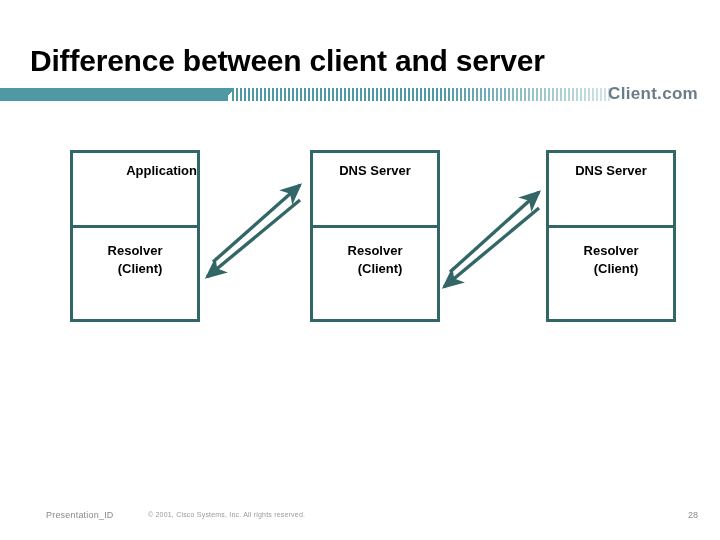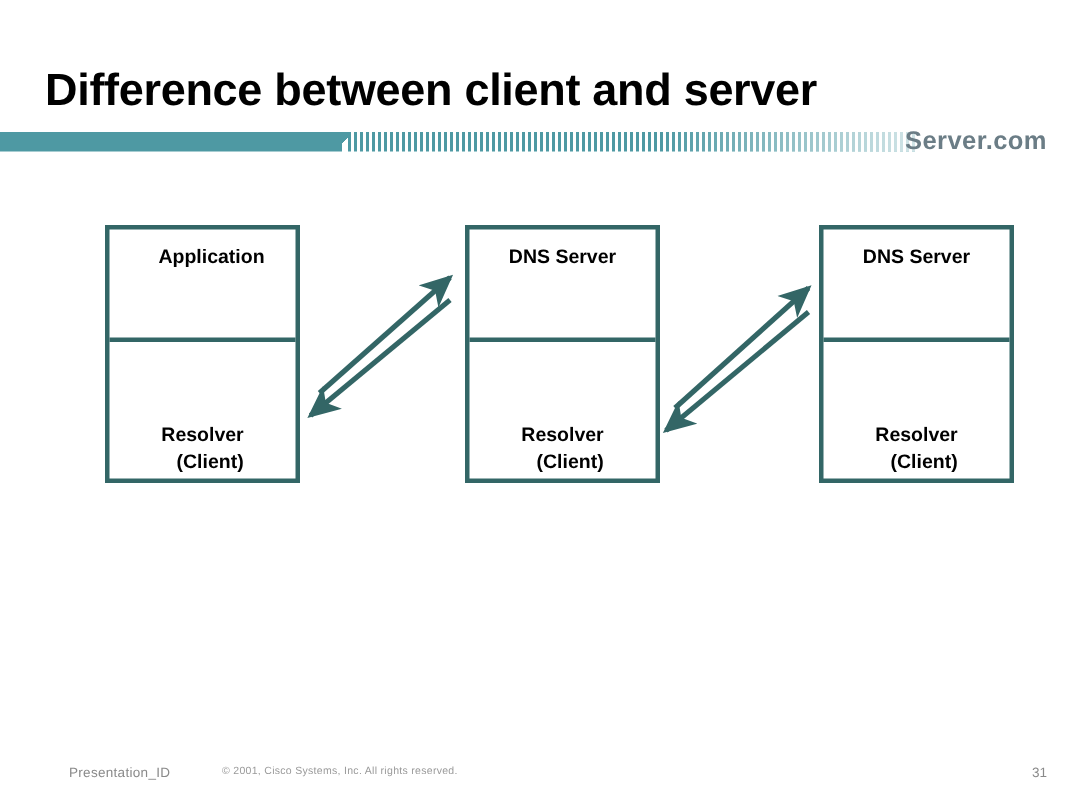--- a/index.html
+++ b/index.html
@@ -116,32 +116,31 @@
     justify-content: center;
     padding-top: 9px;
   }
   .cell-top {
     height: 75px;
     border-bottom: 3px solid #336666;
   }
   .cell-bottom {
     height: 94px;
     padding-top: 14px;
-    margin-top: 39px;
   }
   .cell-label {
     font-size: 13px;
     font-weight: bold;
     color: #000000;
     text-align: right;
     line-height: 1.42;
     white-space: pre-line;
   }
   .cell-top .cell-label.left-lean {
-    text-align: center;
+    text-align: right;
     width: 100%;
     padding-left: 12px;
     box-sizing: border-box;
   }
 
   .arrow-layer {
     position: absolute;
     left: 0;
     top: 0;
     width: 720px;
@@ -185,21 +184,21 @@
 </head>
 <body>
 
 <div class="slide-title">Difference between client and server</div>
 
 <div class="header-rule">
   <div class="header-solid"></div>
   <div class="header-wedge"></div>
   <div class="header-stripes"></div>
   <div class="header-stripes-fade"></div>
-  <div class="cisco-com">Server.com</div>
+  <div class="cisco-com">Client.com</div>
 </div>
 
 <div class="diagram">
 
   <div class="node-stack n0">
     <div class="cell cell-top">
       <div class="cell-label left-lean">Application</div>
     </div>
     <div class="cell cell-bottom">
       <div class="cell-label">Resolver
@@ -238,14 +237,14 @@
     <line x1="300" y1="200" x2="207" y2="277" stroke="#336666" stroke-width="3.4" marker-end="url(#ah)"></line>
 
     <line x1="450" y1="272" x2="539" y2="192" stroke="#336666" stroke-width="3.4" marker-end="url(#ah)"></line>
     <line x1="539" y1="208" x2="444" y2="287" stroke="#336666" stroke-width="3.4" marker-end="url(#ah)"></line>
   </svg>
 </div>
 
 <div class="footer">
   <div class="footer-presentation-id">Presentation_ID</div>
   <div class="footer-copyright">© 2001, Cisco Systems, Inc. All rights reserved.</div>
-  <div class="footer-page-number">31</div>
+  <div class="footer-page-number">28</div>
 </div>
 
 </body></html>

